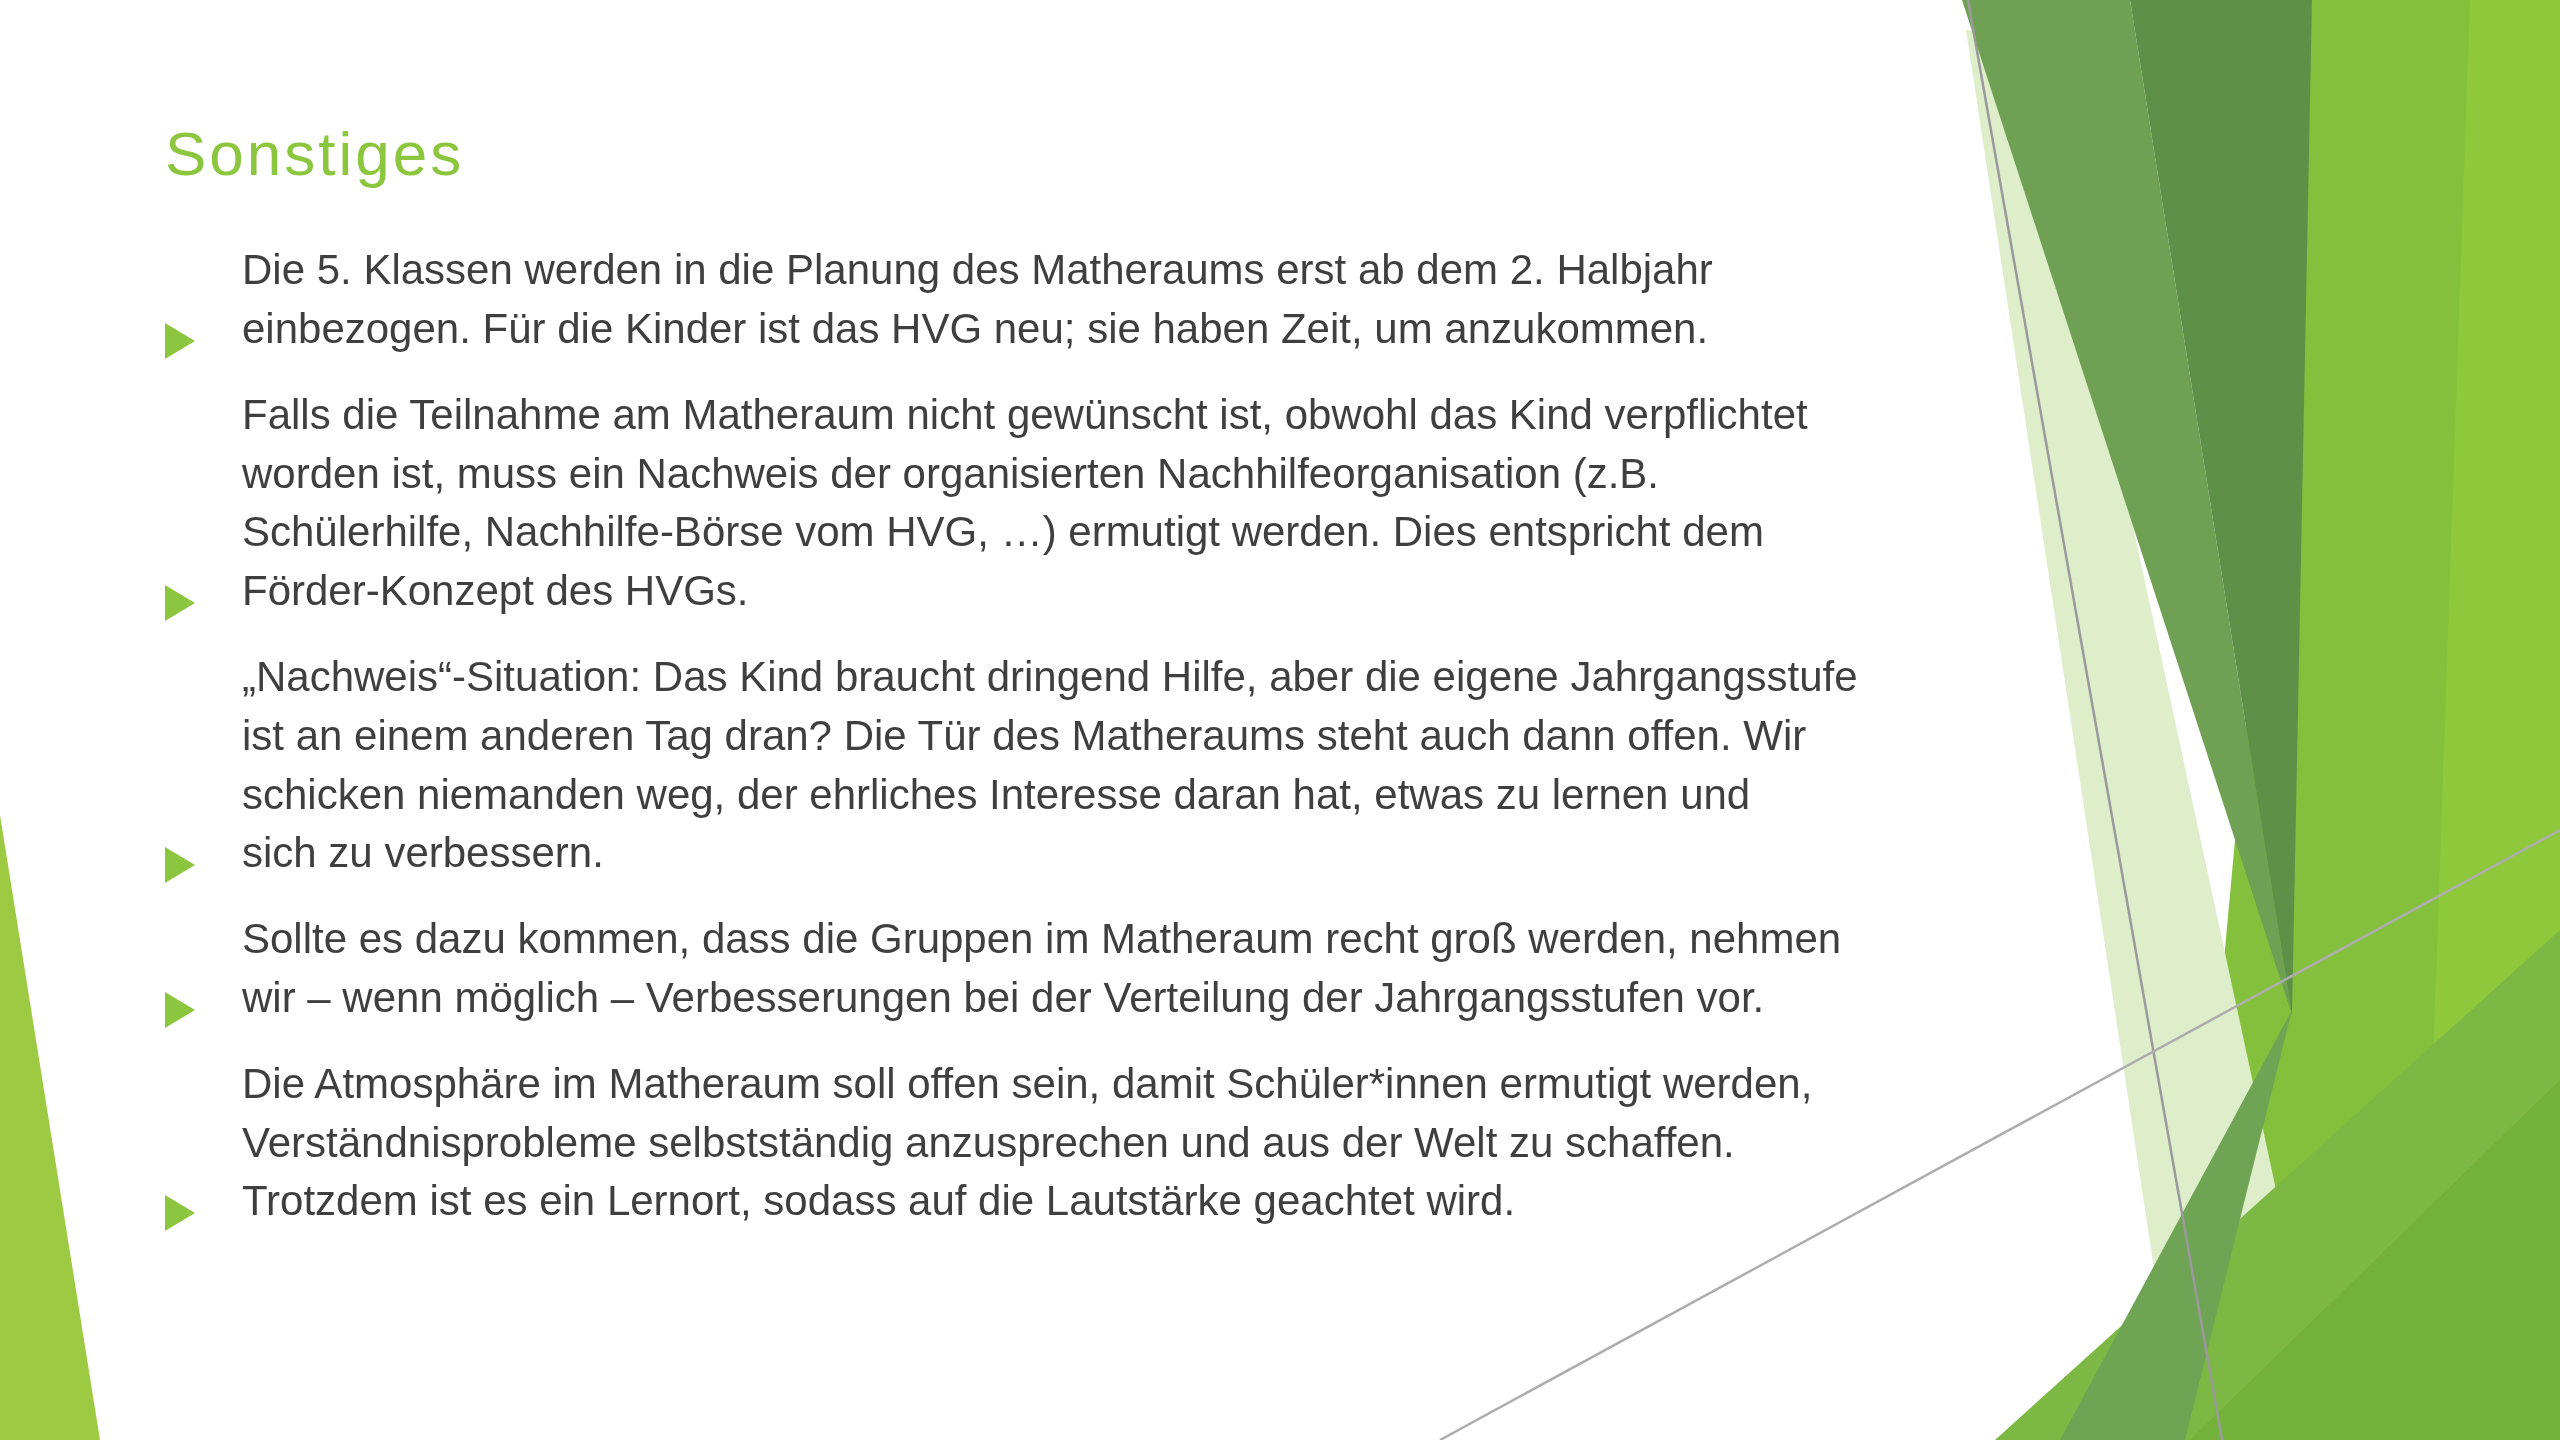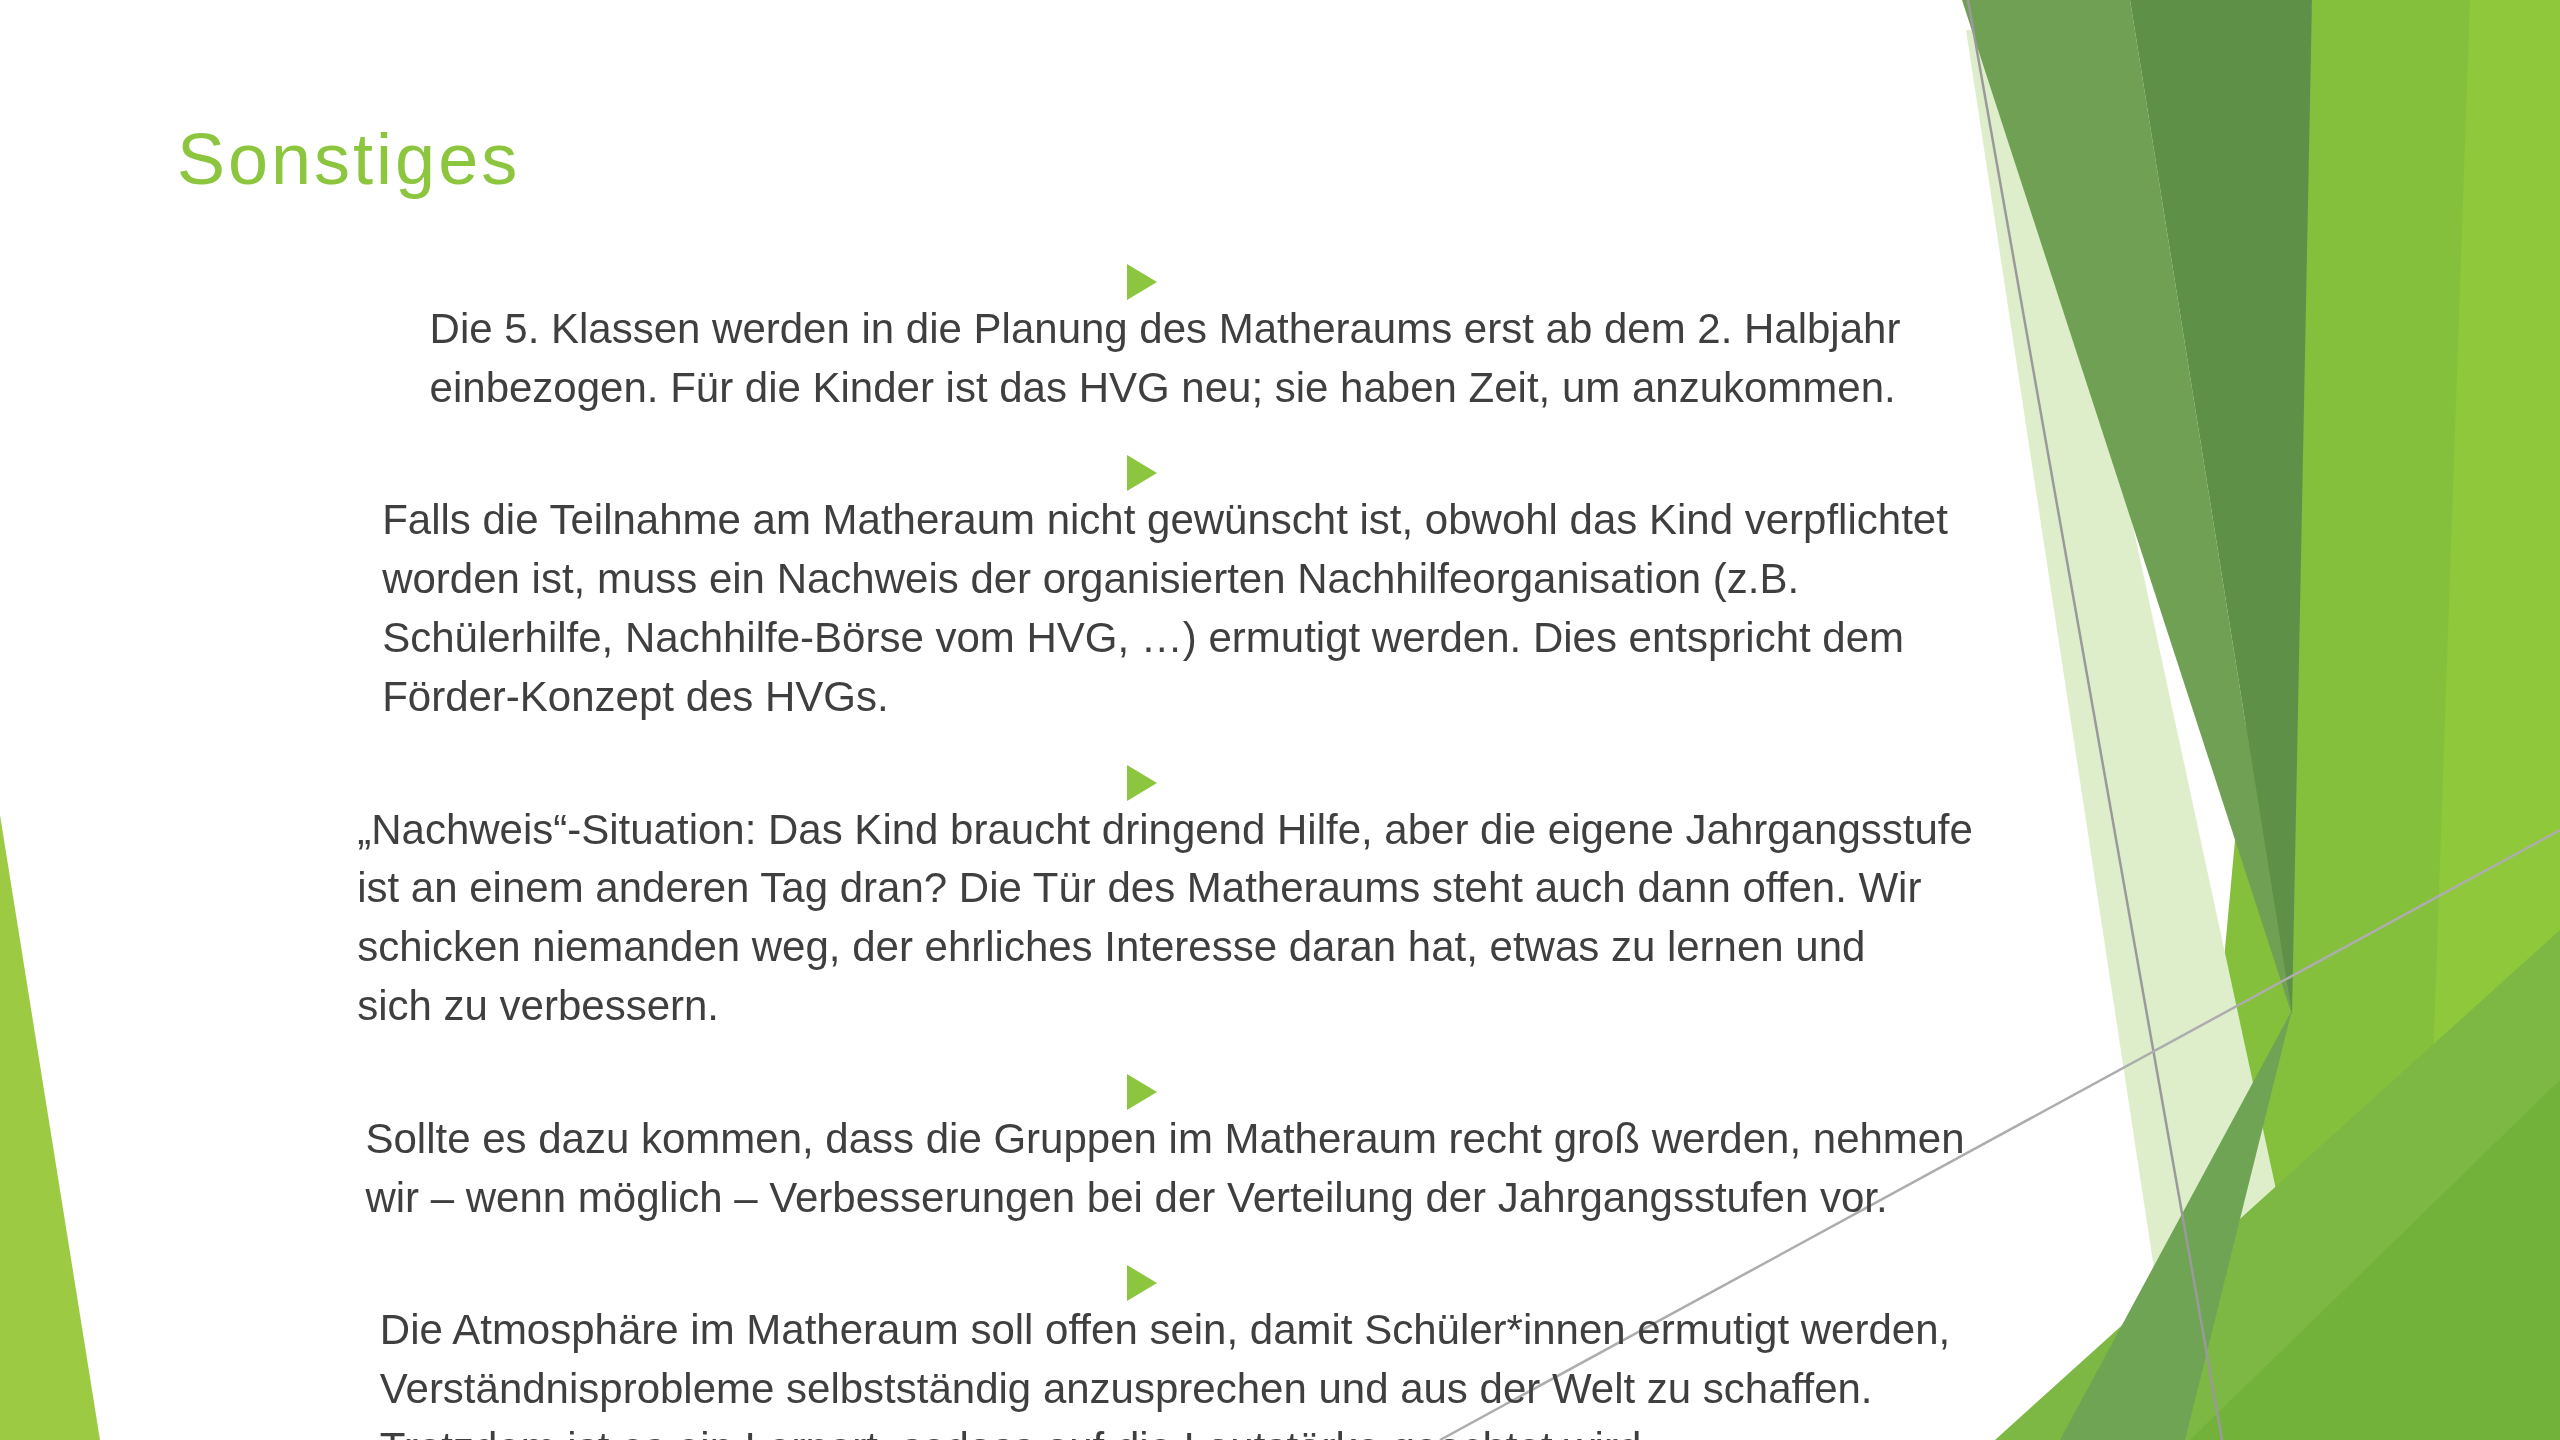--- a/index.html
+++ b/index.html
@@ -22,36 +22,35 @@
     z-index: 0;
     pointer-events: none;
   }
   .content {
     position: absolute;
     left: 165px; top: 118px;
     width: 2000px;
     z-index: 1;
   }
   .slide-title {
-    font-size: 72px;
+    font-size: 62px;
     line-height: 1.15;
     color: #8CC63F;
     letter-spacing: 3px;
     font-weight: 400;
-    margin: 0 0 52px 12px;
+    margin: 0 0 52px 0;
   }
   .bullet-list {
     list-style: none;
     margin: 0; padding: 0;
   }
   .bullet-item {
     display: flex;
-    align-items: center;
+    align-items: flex-end;
     margin-bottom: 27px;
-    flex-direction: column;
   }
   .bullet-arrow {
     flex: 0 0 auto;
     width: 30px; height: 36px;
     margin-top: 11px;
     margin-right: 47px;
   }
   .bullet-text {
     font-size: 42px;
     line-height: 1.4;

